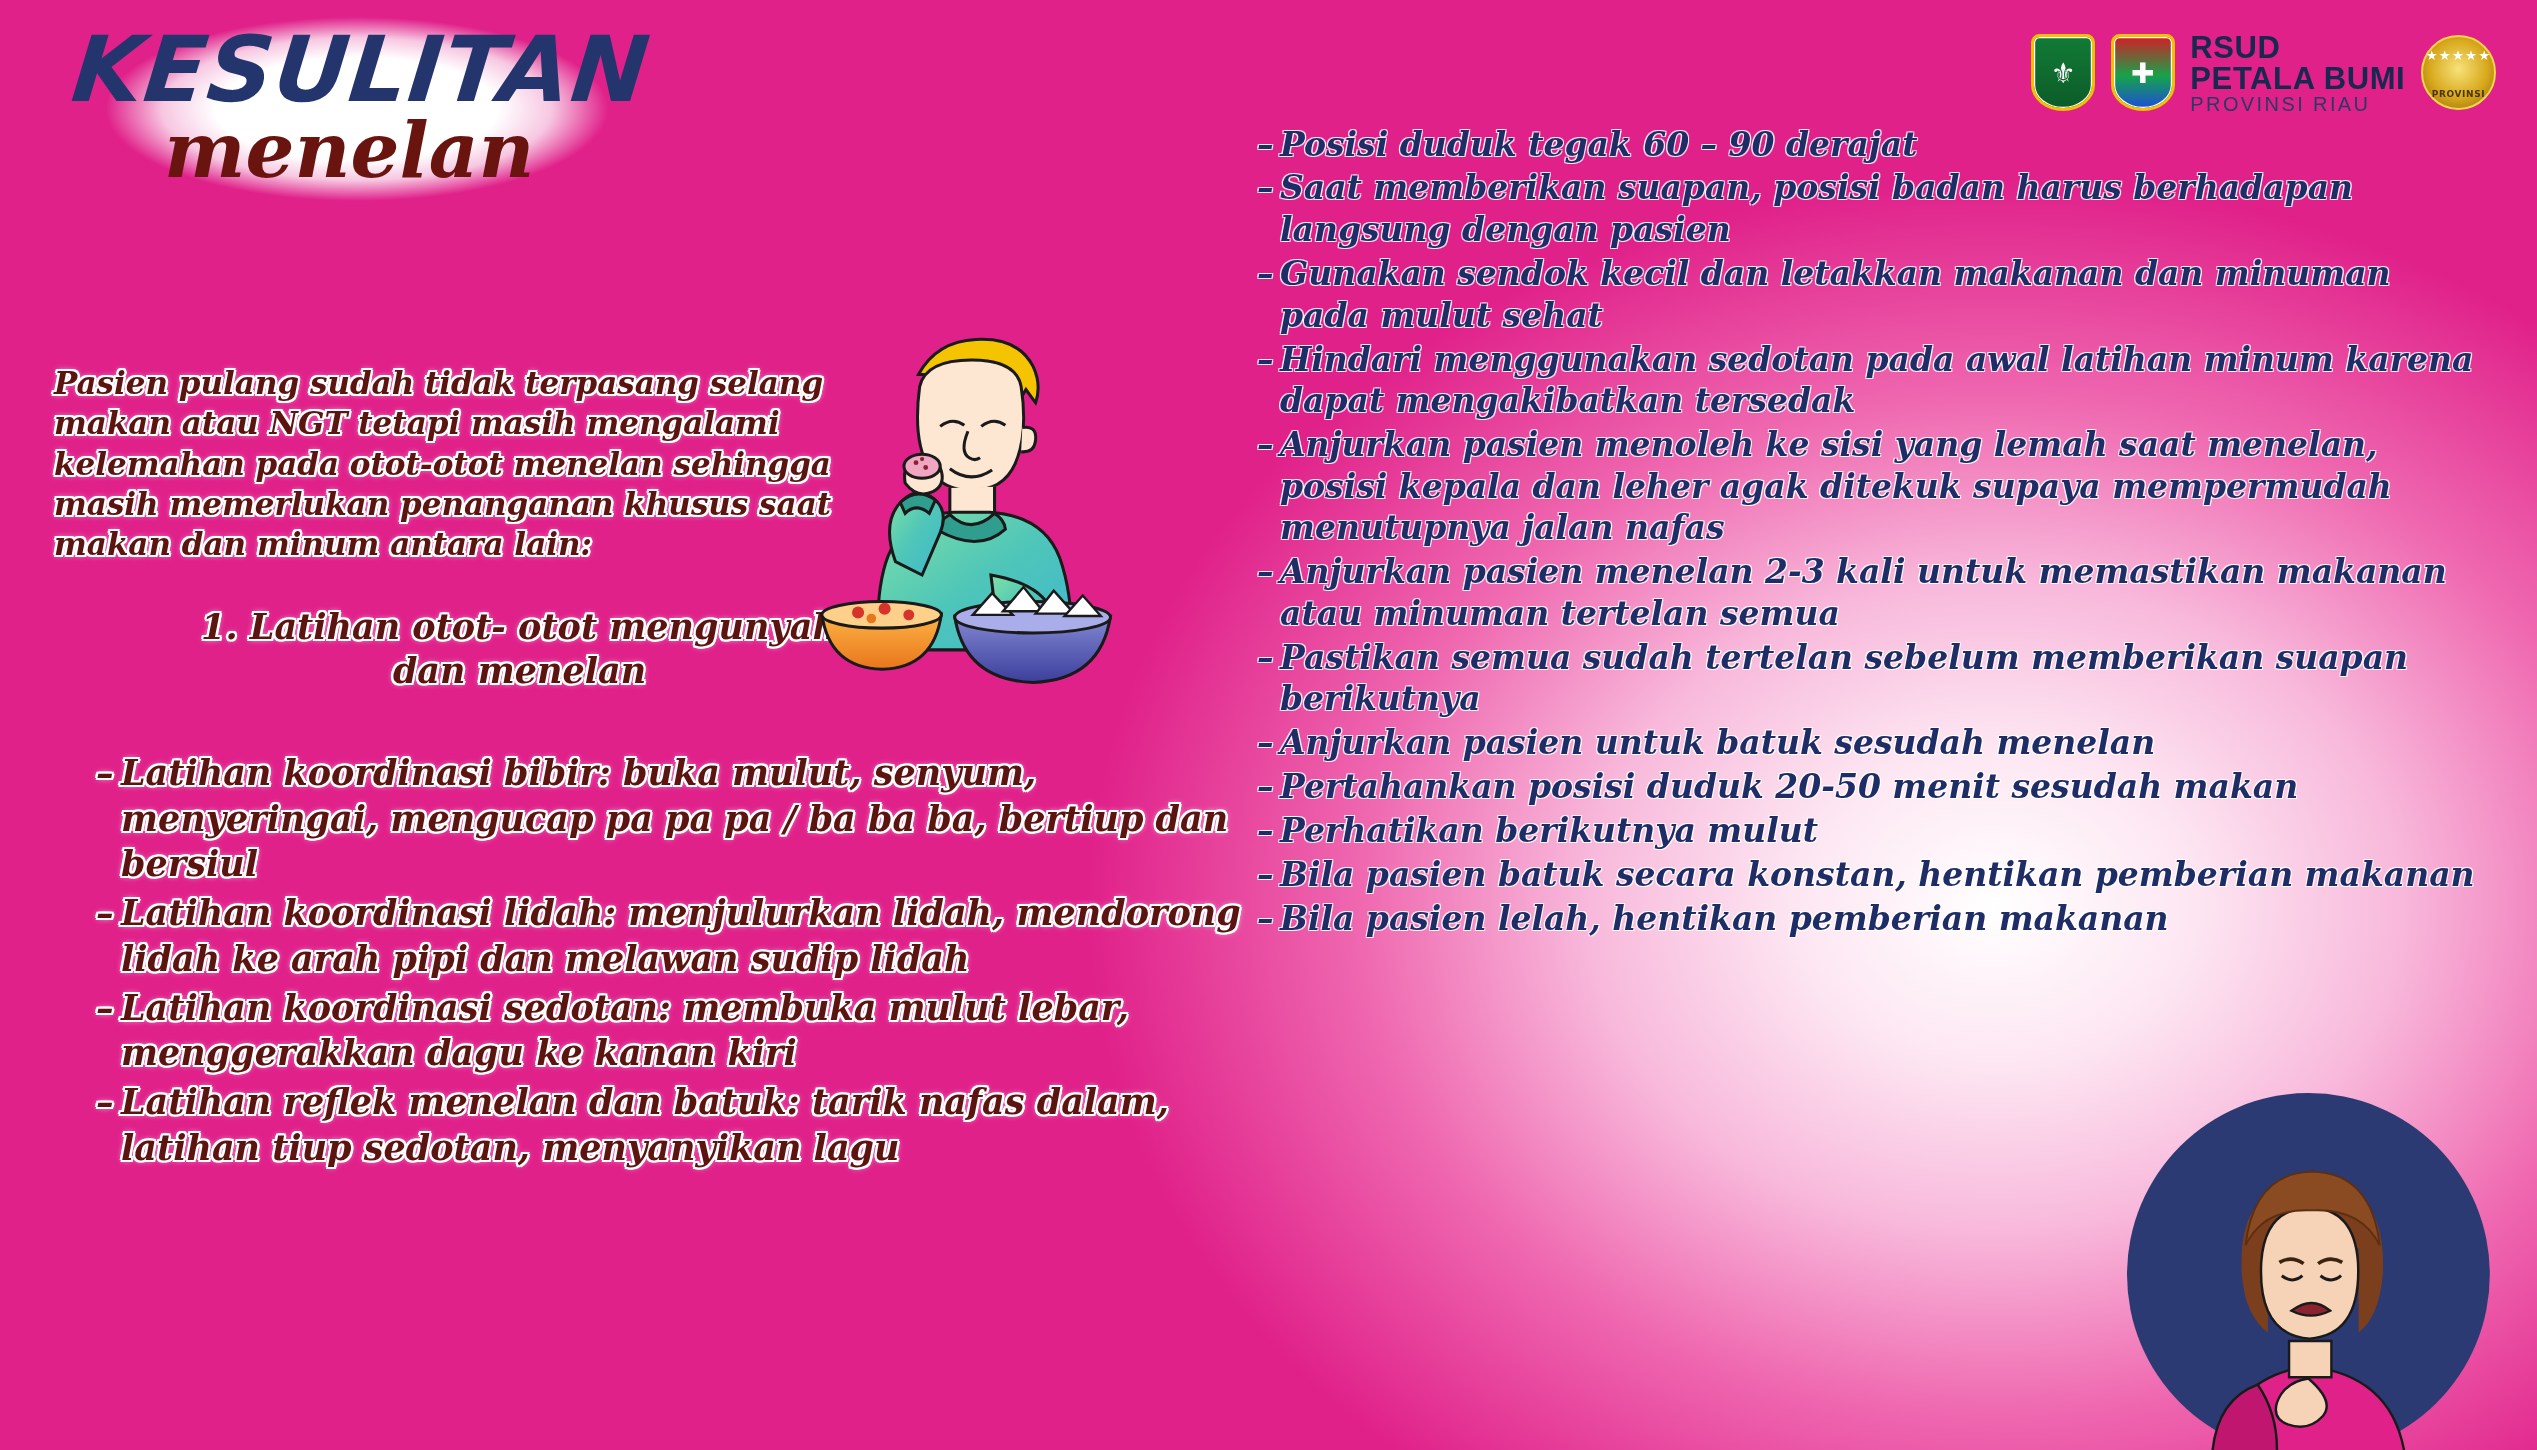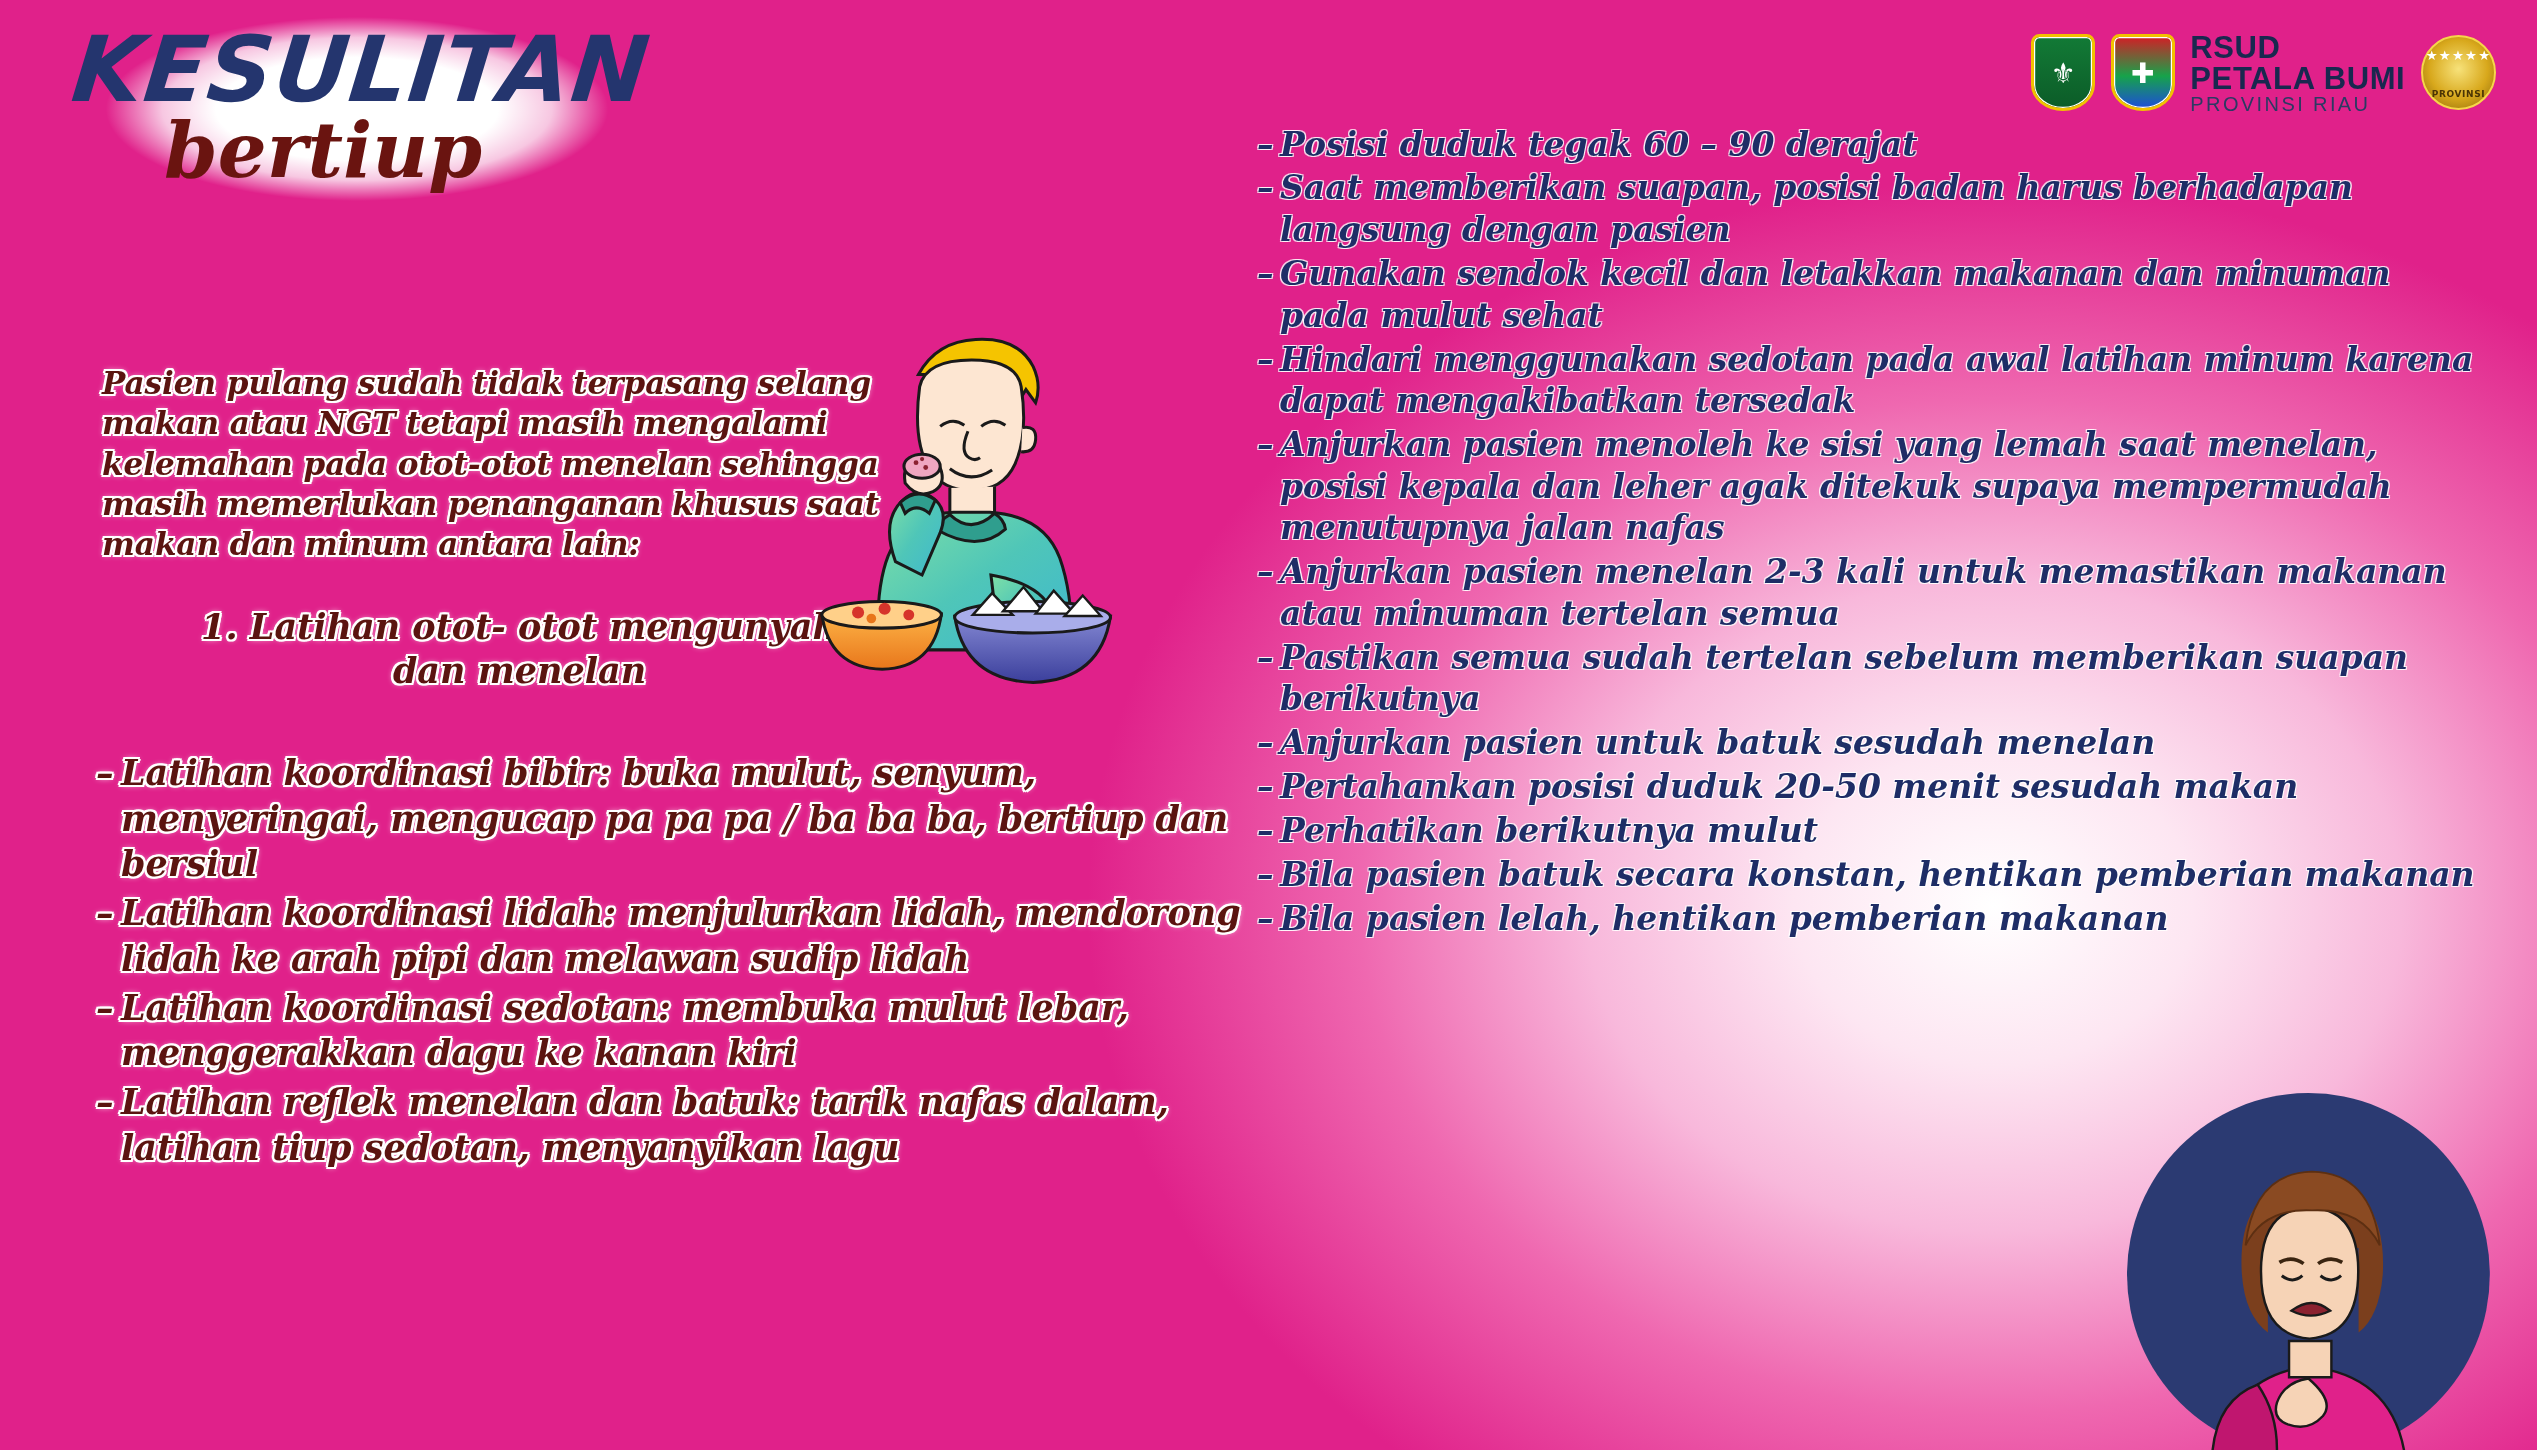--- a/index.html
+++ b/index.html
@@ -85,21 +85,21 @@
     color:#5b1410;
     font-family:"DejaVu Serif", serif;
     font-style:italic;font-weight:bold;
     text-shadow:
       -1.8px -1.8px 0 #fff, 1.8px -1.8px 0 #fff, -1.8px 1.8px 0 #fff, 1.8px 1.8px 0 #fff,
       0 -2.4px 0 #fff, 0 2.4px 0 #fff, -2.4px 0 0 #fff, 2.4px 0 0 #fff,
       0 0 6px #fff;
   }
   #intro{
     position:absolute;left:6px;top:0px;width:779px;
-    font-size:31px;line-height:1.30;margin-left:48px;
+    font-size:31px;line-height:1.30;
   }
   #step1{
     position:absolute;left:139px;top:242px;width:665px;
     font-size:35px;line-height:1.25;text-align:center;
   }
   #left-list{
     position:absolute;left:48px;top:387px;width:1166px;
     font-size:35px;line-height:1.30;
   }
   #left-list .li{display:flex;margin-bottom:3.6px;}
@@ -129,21 +129,21 @@
   
   #woman-illustration{position:absolute;right:24px;bottom:-18px;width:387px;height:387px;}
 </style>
 </head>
 <body>
 
 <div id="poster">
 
   <div id="title-block">
     <div id="title-main" class="t-main">KESULITAN</div>
-    <div id="title-sub">bertiup</div>
+    <div id="title-sub">menelan</div>
   </div>
 
   <div id="logo-row">
     <div class="logo-shield riau">
       <div class="shield-mark">⚜</div>
     </div>
     <div class="logo-shield rsud">
       <div class="shield-mark">✚</div>
     </div>
     <div id="logo-text">

